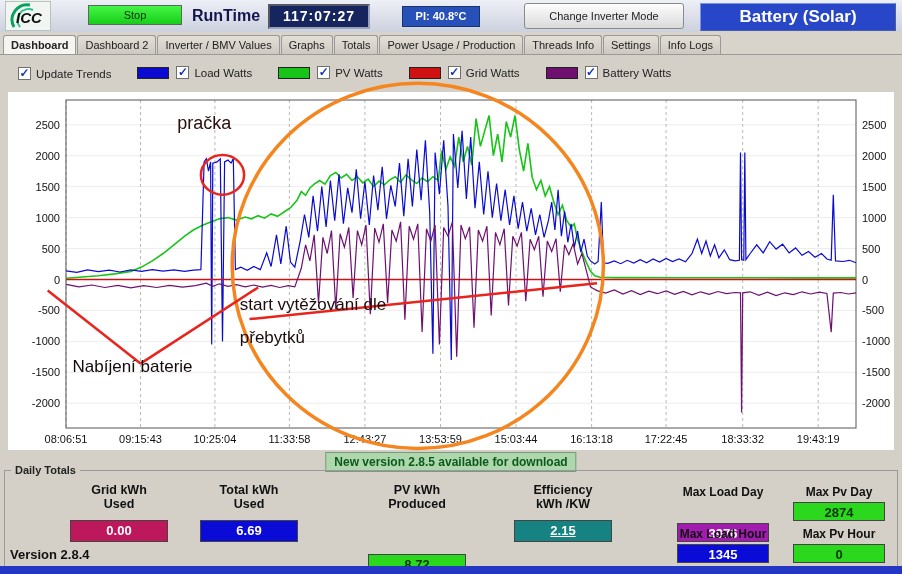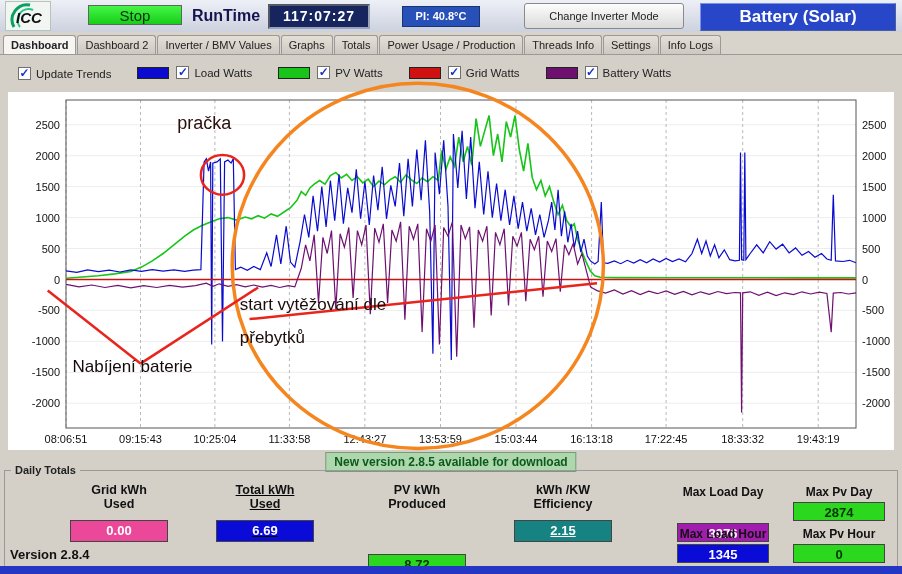--- a/index.html
+++ b/index.html
@@ -8,21 +8,21 @@
     background:#d4d0c8;font-family:"Liberation Sans",sans-serif;
     -webkit-font-smoothing:antialiased;
   }
   
   .topbar{position:absolute;left:0;top:0;width:902px;height:32px;
     background:linear-gradient(#eef0f7,#ccd1de);border-bottom:1px solid #9aa0b2;}
   .logo{position:absolute;left:5px;top:1px;width:46px;height:30px;background:#f2f6f2;
     border:1px solid #b8c4b8;box-sizing:border-box;}
   .stop-btn{position:absolute;left:88px;top:5px;width:94px;height:20px;
     background:linear-gradient(#45f547,#16cf18);border:1px solid #5a6a5a;
-    font-size:15px;color:#0b2d0b;font-family:inherit;cursor:pointer;}
+    font-size:11px;color:#0b2d0b;font-family:inherit;cursor:pointer;}
   .runtime-label{position:absolute;left:192px;top:7px;font-size:16px;font-weight:bold;color:#14144e;}
   .runtime-value{position:absolute;left:268px;top:4px;width:98px;height:21px;
     background:#16255e;color:#fff;font-weight:bold;font-size:14px;text-align:center;
     line-height:21px;border:2px inset #9aa2b8;letter-spacing:1px;}
   .pi-badge{position:absolute;left:402px;top:6px;width:76px;height:19px;background:#2750b8;
     border:1px solid #18356e;color:#fff;font-size:11px;font-weight:bold;text-align:center;line-height:19px;}
   .mode-btn{position:absolute;left:524px;top:3px;width:160px;height:26px;
     background:linear-gradient(#fdfdfd,#dadada);border:1px solid #8a8a8a;border-radius:3px;
     font-size:11px;color:#222;font-family:inherit;cursor:pointer;}
   .title-badge{position:absolute;left:700px;top:3px;width:194px;height:26px;background:#2847c8;
@@ -195,40 +195,40 @@
 <div class="banner">New version 2.8.5 available for download</div>
 
 <div class="totals">
   <span class="totals-title">Daily Totals</span>
   <div id="stats-row">
       <div class="stat" style="left: 34px;">
         <div class="slabel">
           <div>Grid kWh</div>
           <div>Used</div>
         </div>
-        <div class="sbox" style="background: #ec4899; color: rgb(255, 255, 255);">0.00</div>
-      </div>
-      <div class="stat" style="left: 180px; text-decoration: underline;">
+        <div class="sbox" style="background: #be185d; color: rgb(255, 255, 255);">0.00</div>
+      </div>
+      <div class="stat" style="left: 164px;">
         <div class="slabel">
           <div>Total kWh</div>
           <div>Used</div>
         </div>
         <div class="sbox" style="background: rgb(11, 11, 216); color: rgb(255, 255, 255);">6.69</div>
       </div>
       <div class="stat" style="left: 332px;">
         <div class="slabel">
           <div>PV kWh</div>
           <div>Produced</div>
         </div>
         <div class="sbox" style="background: rgb(43, 216, 30); color: rgb(6, 51, 6); margin-top: 43px;">8.72</div>
       </div>
       <div class="stat" style="left: 478px;">
         <div class="slabel">
+          <div>Efficiency</div>
           <div>kWh /KW</div>
-          <div>Efficiency</div>
         </div>
         <div class="sbox" style="background: rgb(23, 130, 130); color: rgb(255, 255, 255); text-decoration: underline;">2.15</div>
       </div>
     </div>
   <div id="max-grid">
       <div class="maxcell" style="left: 672px; top: 14px; position: absolute;">
         <div class="mlabel">Max Load Day</div>
         <div class="mbox" style="background: #a21caf; color: rgb(255, 255, 255); margin-top: 24px;">3976</div>
       </div>
       <div class="maxcell" style="left: 788px; top: 14px; position: absolute;">

